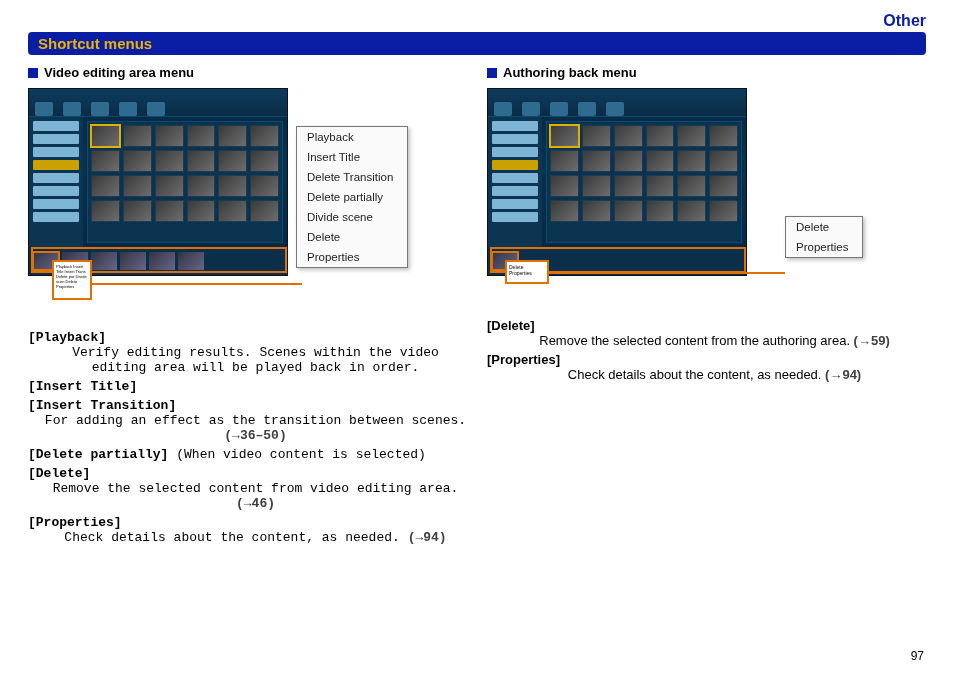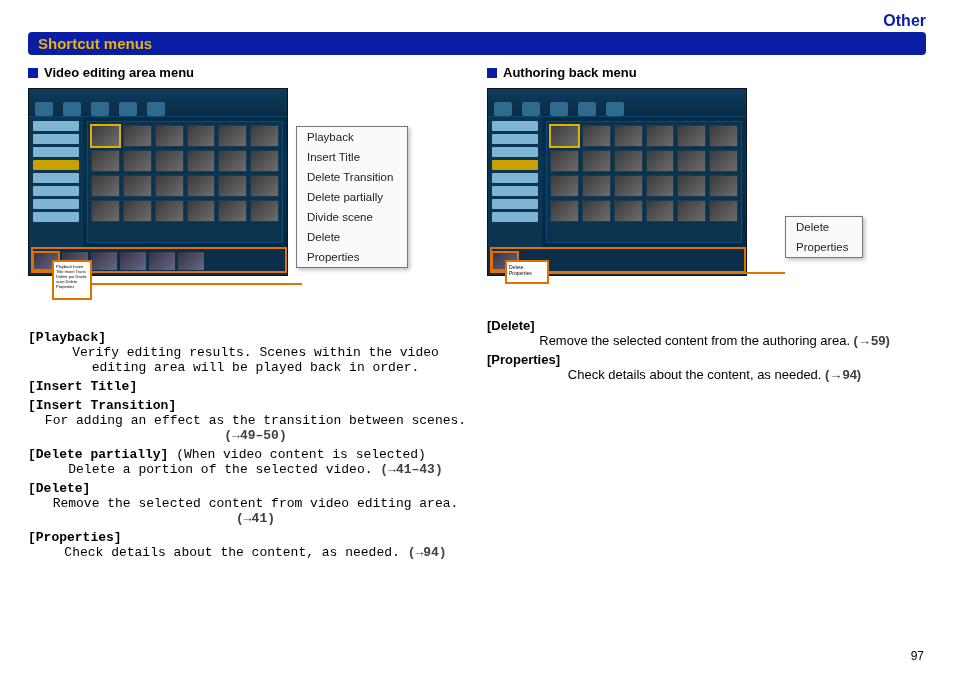--- a/index.html
+++ b/index.html
@@ -193,29 +193,28 @@
     <div style="margin-top:42px;font-family:Liberation Mono, monospace;">
       <div class="entry">
         <span class="lbl">[Playback]</span><span class="note"></span>
         <div class="body"><span>Verify editing results. Scenes within the video editing area will be played back in order.</span><span class="link"></span></div>
       </div>
       <div class="entry">
         <span class="lbl">[Insert Title]</span><span class="note"></span>
       </div>
       <div class="entry">
         <span class="lbl">[Insert Transition]</span><span class="note"></span>
-        <div class="body"><span>For adding an effect as the transition between scenes. </span><span class="link">(→49–50)</span></div>
+        <div class="body"><span>For adding an effect as the transition between scenes. </span><span class="link">(→36–50)</span></div>
       </div>
       <div class="entry">
         <span class="lbl">[Delete partially]</span><span class="note"> (When video content is selected)</span>
-        <div class="body"><span>Delete a portion of the selected video. </span><span class="link">(→41–43)</span></div>
       </div>
       <div class="entry">
         <span class="lbl">[Delete]</span><span class="note"></span>
-        <div class="body"><span>Remove the selected content from video editing area. </span><span class="link">(→41)</span></div>
+        <div class="body"><span>Remove the selected content from video editing area. </span><span class="link">(→46)</span></div>
       </div>
       <div class="entry">
         <span class="lbl">[Properties]</span><span class="note"></span>
         <div class="body"><span>Check details about the content, as needed. </span><span class="link">(→94)</span></div>
       </div>
     </div>
   </div>
 
   <div class="col">
     <div class="subhead">

